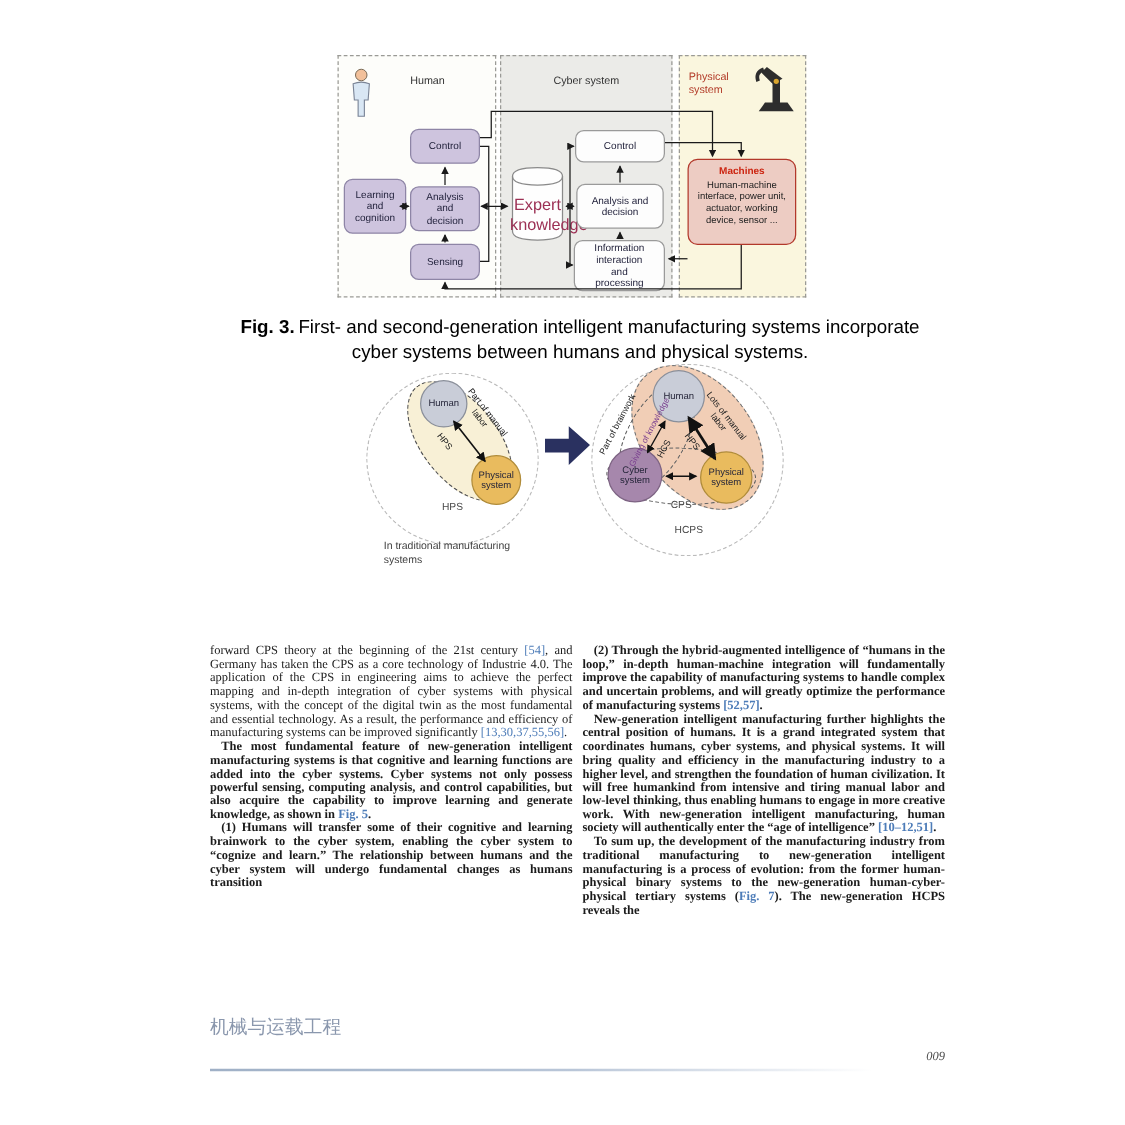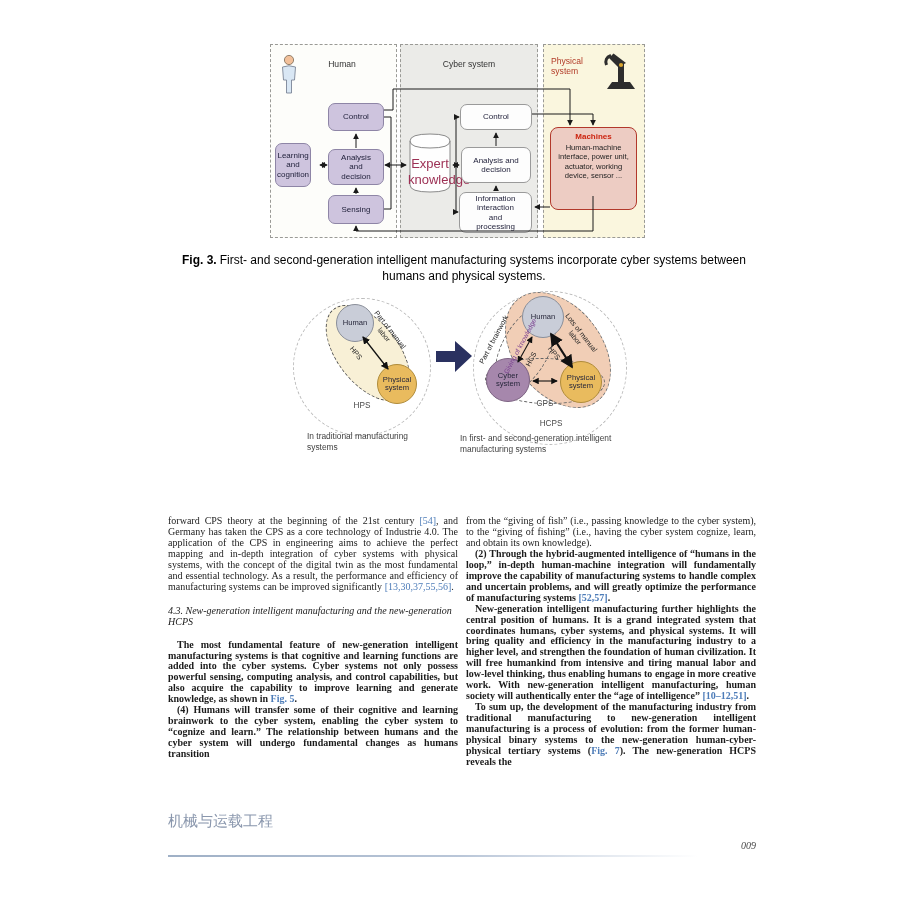--- a/index.html
+++ b/index.html
@@ -21,21 +21,21 @@
   .machines{position:absolute;background:#edccc3;border:1.4px solid #b2382b;border-radius:8px;
         box-sizing:border-box;text-align:center;padding:4px 3px;}
   .machines .mt{font-size:8px;font-weight:bold;color:#cc2410;margin-bottom:2px;}
   .machines .mb{font-size:7.6px;color:#222;line-height:1.25;}
   .cyl{position:absolute;}
   .cyl-label{position:absolute;width:100%;top:24px;text-align:center;font-size:13px;color:#9c3054;line-height:1.2;}
   .fig3-arrows,.fig4-arrows{position:absolute;left:0;top:0;}
   .icon-abs{position:absolute;}
 
   
-  .figcap{position:absolute;font-size:12px;color:#000;line-height:1.35;}
+  .figcap{position:absolute;font-size:15px;color:#000;line-height:1.35;}
   .figcap .cap-label{font-weight:bold;margin-right:3px;}
   .cap3{left:172px;top:252px;width:584px;text-align:center;}
   .cap4{left:172px;top:463px;width:584px;text-align:left;}
 
   
   .fig4{position:absolute;left:150px;top:283px;width:600px;height:180px;}
   .dashc{position:absolute;border:1px dashed #bcbcbc;border-radius:50%;box-sizing:border-box;}
   .ell{position:absolute;border-radius:50%;box-sizing:border-box;}
   .circ{position:absolute;border-radius:50%;display:flex;align-items:center;justify-content:center;
         text-align:center;font-size:7.6px;line-height:1.12;box-sizing:border-box;color:#26263a;}
@@ -86,36 +86,36 @@
         <path d="M11 6.5 q-7 2.5 -4.5 9.5" stroke="#2d2d2d" fill="none" stroke-width="3"></path>
         <circle cx="21" cy="16" r="2.1" fill="#d9a52e"></circle>
       </svg>
     </div>
 
     <div class="panel-title" style="left:42px;top:15px;width:60px;text-align:center;">Human</div>
     <div class="panel-title" style="left:130px;top:15px;width:138px;text-align:center;">Cyber system</div>
     <div class="panel-title red" style="left:281px;top:12px;width:42px;">Physical system</div>
 
     <div class="dbox purple" style="left:58px;top:59px;width:56px;height:28px;">Control</div>
-    <div class="dbox purple" style="left:5px;top:99px;width:36px;height:44px;">Learning and cognition</div>
+    <div class="dbox purple" style="left:5px;top:99px;width:50px;height:44px;">Learning and cognition</div>
     <div class="dbox purple" style="left:58px;top:105px;width:56px;height:36px;">Analysis and decision</div>
     <div class="dbox purple" style="left:58px;top:151px;width:56px;height:29px;">Sensing</div>
 
     <div class="cyl" style="left:138px;top:88px;width:44px;height:62px;">
       <svg width="44" height="62" viewBox="0 0 44 62">
         <path d="M2 9 Q2 2 22 2 Q42 2 42 9 L42 53 Q42 60 22 60 Q2 60 2 53 Z" fill="#fefefe" stroke="#8a8a8a"></path>
         <path d="M2 9 Q2 16 22 16 Q42 16 42 9" fill="none" stroke="#8a8a8a"></path>
       </svg>
       <div class="cyl-label">Expert knowledge</div>
     </div>
     <div class="dbox whitebox" style="left:190px;top:60px;width:72px;height:26px;">Control</div>
     <div class="dbox whitebox" style="left:191px;top:103px;width:70px;height:36px;">Analysis and decision</div>
     <div class="dbox whitebox" style="left:189px;top:148px;width:73px;height:41px;">Information interaction and processing</div>
 
-    <div class="machines" style="left:280px;top:83px;width:87px;height:83px;">
+    <div class="machines" style="left:280px;top:83px;width:87px;height:69px;">
       <div class="mt">Machines</div>
       <div class="mb">Human-machine interface, power unit, actuator, working device, sensor ...</div>
     </div>
 
     <svg class="fig3-arrows" width="375" height="196">
       <defs>
         <marker id="m3" markerWidth="7" markerHeight="7" refX="5.2" refY="3" orient="auto-start-reverse">
           <path d="M0 0 L6 3 L0 6 Z" fill="#1a1a1a"></path>
         </marker>
       </defs>
@@ -165,21 +165,20 @@
     <div class="circ" style="left:372px;top:13px;width:42px;height:42px;background:#c9cdd8;border:1px solid #8a8f9a;">Human</div>
     <div class="circ" style="left:410px;top:78px;width:42px;height:42px;background:#e9bb5e;border:1px solid #b08c3a;">Physical system</div>
 
     <div class="rlab2" style="left:345px;top:57px;transform:translate(-50%,-50%) rotate(-62deg);">Part of brainwork</div>
     <div class="rlab" style="left:370px;top:63px;color:#7a3f8f;transform:translate(-50%,-50%) rotate(-62deg);font-size:6.8px;">Giving of knowledge</div>
     <div class="rlab" style="left:381px;top:76px;transform:translate(-50%,-50%) rotate(-62deg);">HCS</div>
     <div class="rlab" style="left:404px;top:70px;transform:translate(-50%,-50%) rotate(52deg);">HPS</div>
     <div class="rlab2" style="left:427px;top:53px;transform:translate(-50%,-50%) rotate(52deg);">Lots of manual labor</div>
     <div class="glab" style="left:379px;top:116px;width:32px;">CPS</div>
     <div class="glab" style="left:383px;top:136px;width:36px;">HCPS</div>
-    <div class="fcap" style="left:310px;top:150px;width:180px;">In first- and second-generation intelligent manufacturing systems</div>
 
     <svg class="fig4-arrows" width="600" height="180">
       <defs>
         <marker id="m4" markerWidth="7" markerHeight="7" refX="5.2" refY="3" orient="auto-start-reverse">
           <path d="M0 0 L6 3 L0 6 Z" fill="#111"></path>
         </marker>
       </defs>
       <g stroke="#111" fill="none">
         <path d="M213 54 L238 86" stroke-width="1.3" marker-start="url(#m4)" marker-end="url(#m4)"></path>
         <path d="M401 51 L422 84" stroke-width="2.2" marker-start="url(#m4)" marker-end="url(#m4)"></path>
@@ -188,30 +187,28 @@
       </g>
       <polygon points="286,68 305,68 305,58 322,73 305,89 305,79 286,79" fill="#2a3160"></polygon>
     </svg>
   </div>
 
 
   <div class="columns">
     <div class="col">
       <p class="bp"><span>forward CPS theory at the beginning of the 21st century </span><span class="ref">[54]</span><span>, and Germany has taken the CPS as a core technology of Industrie 4.0. The application of the CPS in engineering aims to achieve the perfect mapping and in-depth integration of cyber systems with physical systems, with the concept of the digital twin as the most fundamental and essential technology. As a result, the performance and efficiency of manufacturing systems can be improved significantly </span><span class="ref">[13,30,37,55,56]</span><span>.</span></p>
 
-      <p class="bp subheading">4.3. New-generation intelligent manufacturing and the new-generation HCPS</p>
 
       <p class="bp ind"><span>The most fundamental feature of new-generation intelligent manufacturing systems is that cognitive and learning functions are added into the cyber systems. Cyber systems not only possess powerful sensing, computing analysis, and control capabilities, but also acquire the capability to improve learning and generate knowledge, as shown in </span><span class="ref">Fig. 5</span><span>.</span></p>
 
 
-      <p class="bp ind"><span>(4) Humans will transfer some of their cognitive and learning brainwork to the cyber system, enabling the cyber system to “cognize and learn.” The relationship between humans and the cyber system will undergo fundamental changes as humans transition</span></p>
+      <p class="bp ind"><span>(1) Humans will transfer some of their cognitive and learning brainwork to the cyber system, enabling the cyber system to “cognize and learn.” The relationship between humans and the cyber system will undergo fundamental changes as humans transition</span></p>
     </div>
 
     <div class="col">
-      <p class="bp"><span>from the “giving of fish” (i.e., passing knowledge to the cyber system), to the “giving of fishing” (i.e., having the cyber system cognize, learn, and obtain its own knowledge).</span></p>
 
       <p class="bp ind"><span>(2) Through the hybrid-augmented intelligence of “humans in the loop,” in-depth human-machine integration will fundamentally improve the capability of manufacturing systems to handle complex and uncertain problems, and will greatly optimize the performance of manufacturing systems </span><span class="ref">[52,57]</span><span>.</span></p>
 
 
       <p class="bp ind"><span>New-generation intelligent manufacturing further highlights the central position of humans. It is a grand integrated system that coordinates humans, cyber systems, and physical systems. It will bring quality and efficiency in the manufacturing industry to a higher level, and strengthen the foundation of human civilization. It will free humankind from intensive and tiring manual labor and low-level thinking, thus enabling humans to engage in more creative work. With new-generation intelligent manufacturing, human society will authentically enter the “age of intelligence” </span><span class="ref">[10–12,51]</span><span>.</span></p>
 
       <p class="bp ind"><span>To sum up, the development of the manufacturing industry from traditional manufacturing to new-generation intelligent manufacturing is a process of evolution: from the former human-physical binary systems to the new-generation human-cyber-physical tertiary systems (</span><span class="ref">Fig. 7</span><span>). The new-generation HCPS reveals the</span></p>
     </div>
   </div>
 

